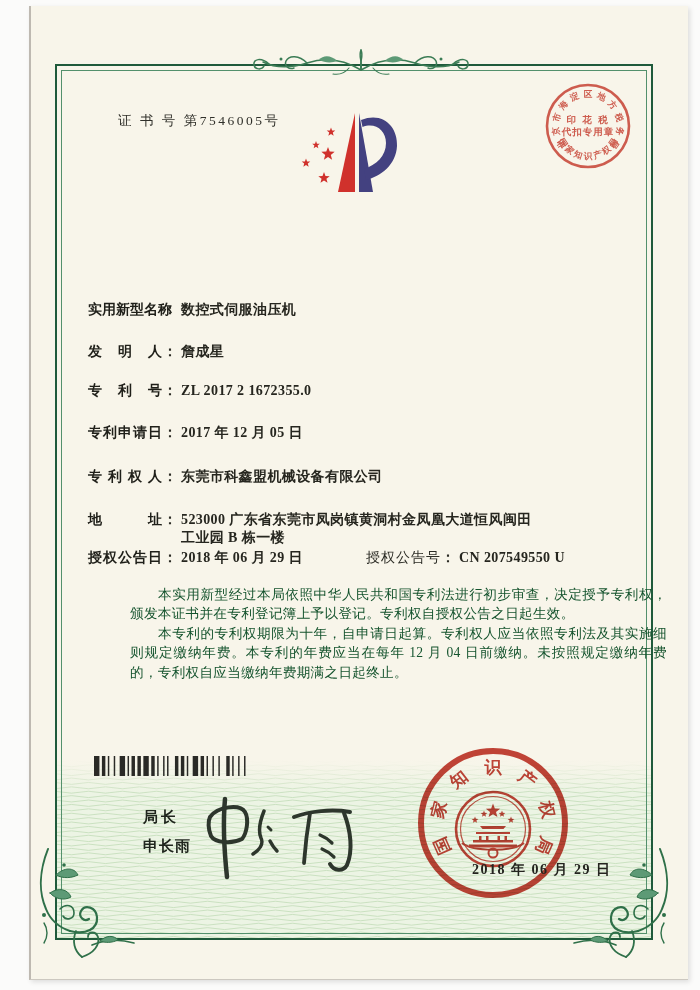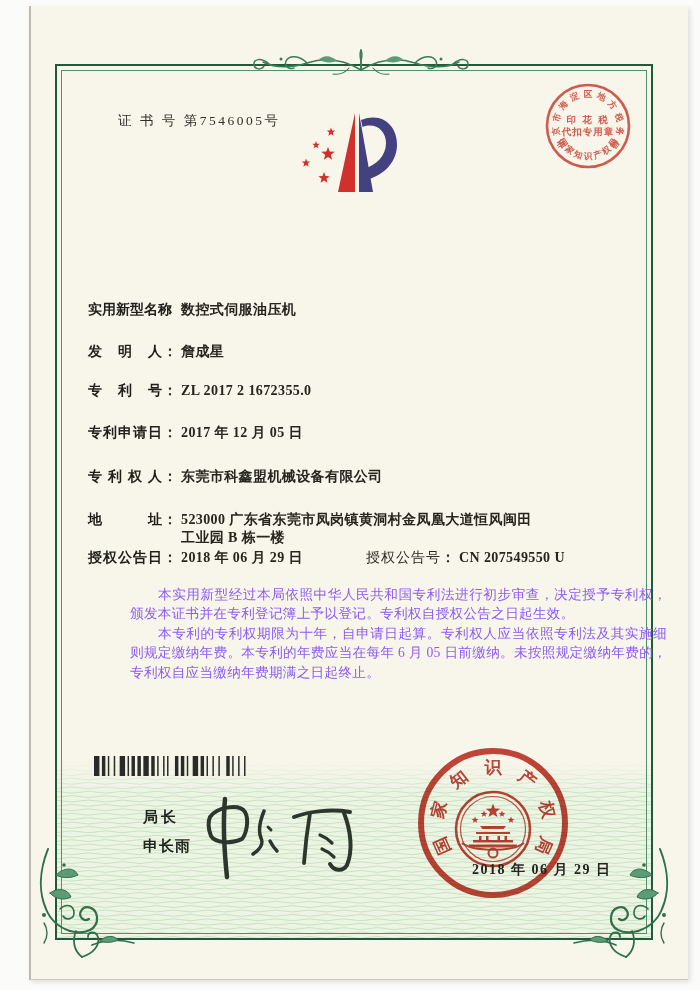--- a/index.html
+++ b/index.html
@@ -33,21 +33,21 @@
   .title{left:24px;top:205px;width:570px;text-align:center;
     font-size:35px;font-weight:600;letter-spacing:5px;color:#23271f;}
   .frow{position:absolute;left:57px;display:flex;align-items:flex-start;
     font-size:14px;line-height:18px;}
   .frow .lab{font-weight:700;color:#1f1f19;white-space:nowrap;}
   .jchars{display:inline-flex;justify-content:space-between;width:74px;}
   .colon{font-weight:700;margin:0 4px 0 1px;}
   .fval{font-weight:600;color:#26261f;letter-spacing:.4px;}
   .frow2{position:absolute;left:335px;display:flex;font-size:14px;line-height:18px;}
   .bodytext{left:57px;top:579px;width:537px;font-size:13.6px;line-height:19.4px;
-    color:#8b5cf6;letter-spacing:.3px;text-align:justify;}
+    color:#14532d;letter-spacing:.3px;text-align:justify;}
   .bodytext p{margin:0;text-indent:28px;}
   .barcode{position:absolute;left:62px;top:750px;z-index:4;}
   .sig-title{left:70px;top:802px;font-size:15px;font-weight:700;color:#20261e;letter-spacing:3px;}
   .sig-name{left:70px;top:831px;font-size:15px;font-weight:700;color:#20261e;letter-spacing:1px;}
   .signature{position:absolute;left:167px;top:785px;z-index:5;}
   .seal{position:absolute;left:380px;top:735px;z-index:5;mix-blend-mode:multiply;opacity:.95;}
   .seal-date{left:399px;top:855px;width:170px;z-index:6;font-size:14px;font-weight:600;
     color:#24241f;letter-spacing:1.5px;white-space:nowrap;}
   .taxstamp{position:absolute;left:513px;top:76px;z-index:5;mix-blend-mode:multiply;opacity:.92;}
   .footer{left:24px;top:905px;width:570px;text-align:center;font-size:12.5px;
@@ -261,21 +261,21 @@
         <span>公</span>
         <span>告</span>
         <span>号</span>
       </span>
       <span class="colon">：</span>
     <span class="fval">CN 207549550 U</span>
   </div>
 
   <div class="content bodytext abs">
     <p>本实用新型经过本局依照中华人民共和国专利法进行初步审查，决定授予专利权，颁发本证书并在专利登记簿上予以登记。专利权自授权公告之日起生效。</p>
-    <p>本专利的专利权期限为十年，自申请日起算。专利权人应当依照专利法及其实施细则规定缴纳年费。本专利的年费应当在每年 6 月 05 日前缴纳。未按照规定缴纳年费的，专利权自应当缴纳年费期满之日起终止。</p>
+    <p>本专利的专利权期限为十年，自申请日起算。专利权人应当依照专利法及其实施细则规定缴纳年费。本专利的年费应当在每年 12 月 04 日前缴纳。未按照规定缴纳年费的，专利权自应当缴纳年费期满之日起终止。</p>
   </div>
 
   <svg id="barcode-svg" class="barcode" width="154" height="20">
       <rect x="1.00" y="0" width="5.42" height="20" fill="#2a2a26"></rect>
       <rect x="8.90" y="0" width="3.45" height="20" fill="#2a2a26"></rect>
       <rect x="14.82" y="0" width="1.47" height="20" fill="#2a2a26"></rect>
       <rect x="20.74" y="0" width="1.47" height="20" fill="#2a2a26"></rect>
       <rect x="26.66" y="0" width="5.42" height="20" fill="#2a2a26"></rect>
       <rect x="34.56" y="0" width="1.47" height="20" fill="#2a2a26"></rect>
       <rect x="38.51" y="0" width="3.45" height="20" fill="#2a2a26"></rect>

